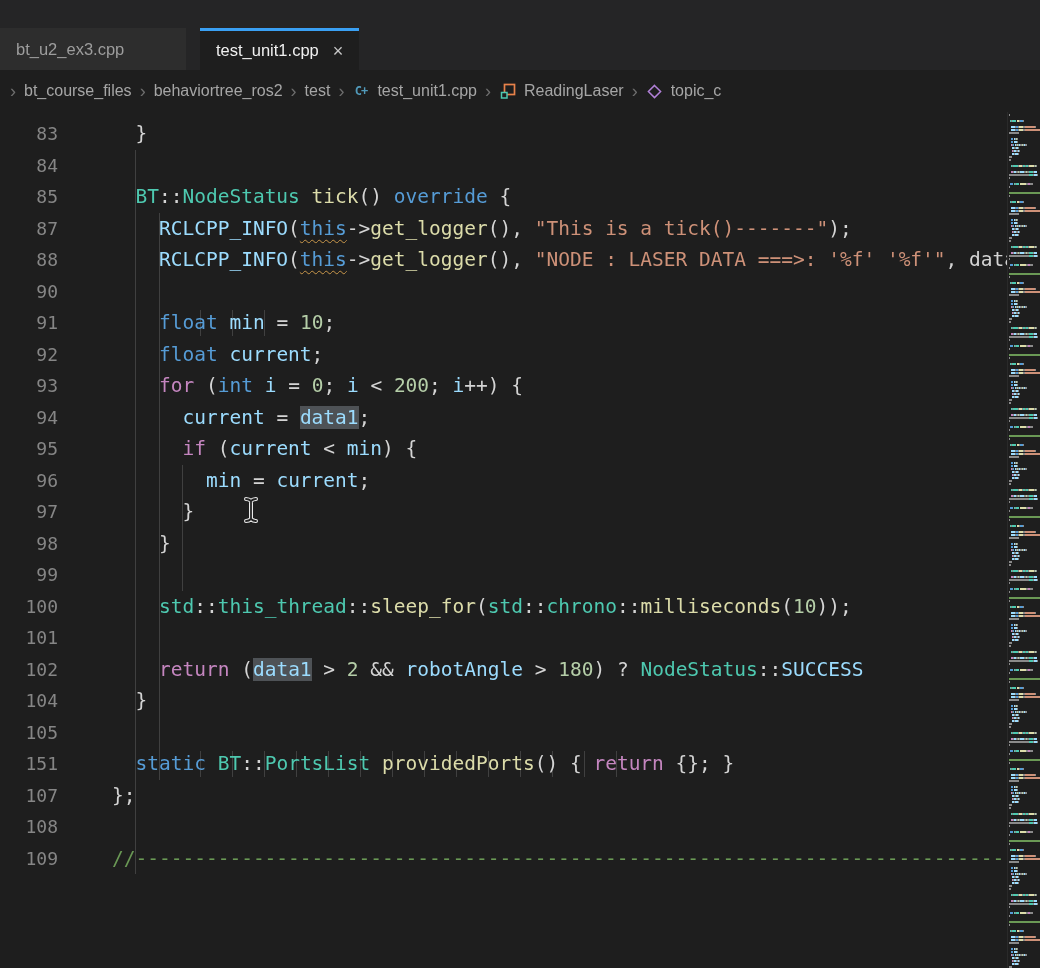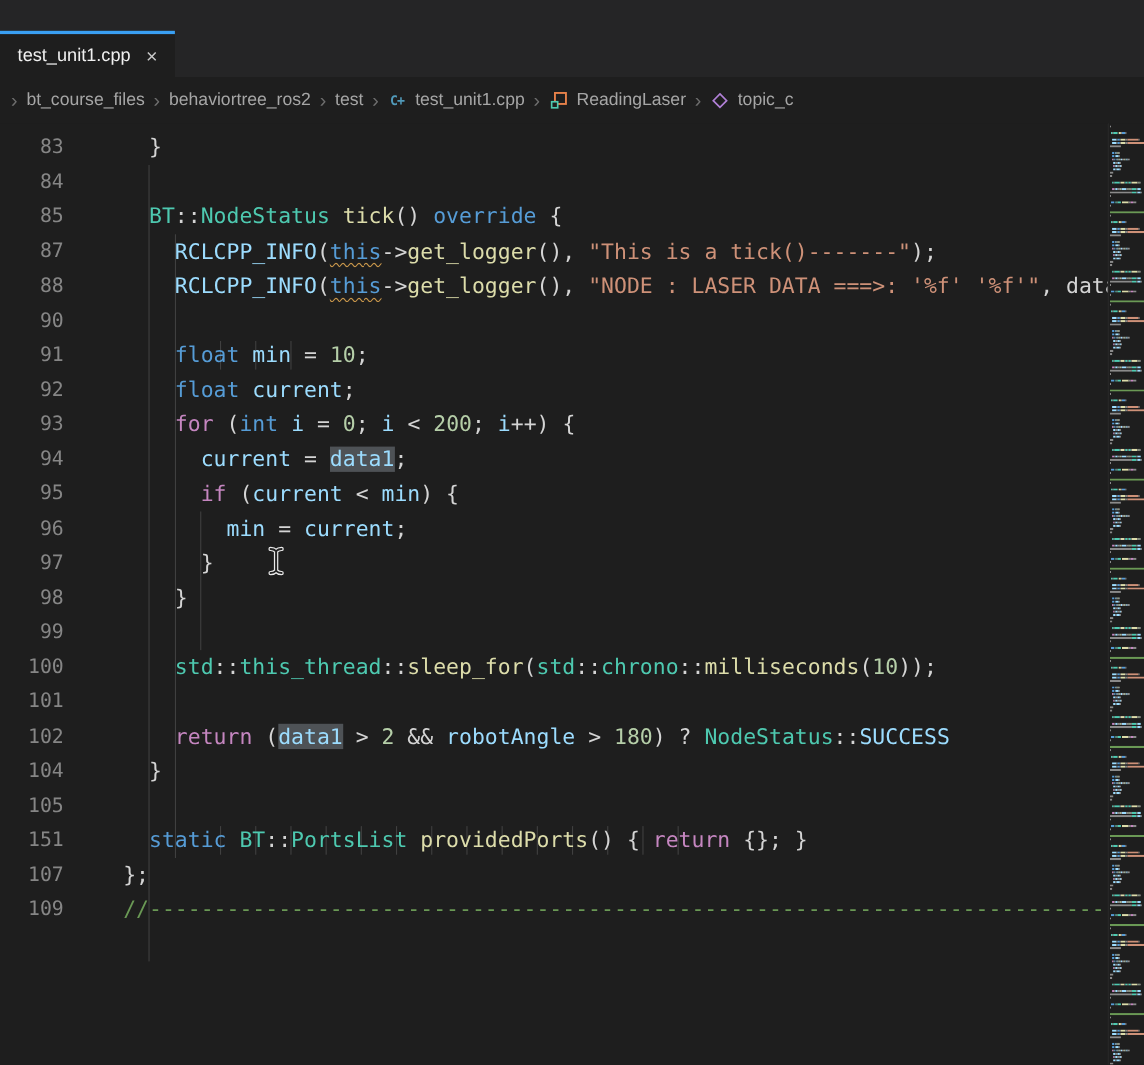--- a/index.html
+++ b/index.html
@@ -53,20 +53,23 @@
   
   .minimap { position:absolute; top:0; right:0; bottom:0; width:33px; background:#1e1e1e;
     border-left:1px solid #2a2a2a; z-index:2; overflow:hidden; padding:2px 0 0 1px; }
   .mrow { height:2px; margin-bottom:1px; white-space:nowrap; font-size:0; overflow:hidden; }
   .mrow span { display:inline-block; height:2px; vertical-align:top; }
 </style>
 </head>
 <body>
 
 <div class="tabbar">
+  <div class="tab inactive">
+    <span>bt_u2_ex3.cpp</span>
+  </div>
   <div class="tab active">
     <span>test_unit1.cpp</span>
     <span class="tab-close">×</span>
   </div>
 </div>
 
 <div class="breadcrumbs">
   <span class="crumb-sep">›</span>
   <span class="crumb">bt_course_files</span>
   <span class="crumb-sep">›</span>
@@ -201,20 +204,24 @@
       </div>
       <div class="row">
         <span class="ln">151</span>
         <span class="code"><span class="t-d">  </span><span class="t-kb">static</span><span class="t-d"> </span><span class="t-ty">BT</span><span class="t-d">::</span><span class="t-ty">PortsList</span><span class="t-d"> </span><span class="t-fn">providedPorts</span><span class="t-d">() { </span><span class="t-kp">return</span><span class="t-d"> {}; }</span></span>
       </div>
       <div class="row">
         <span class="ln">107</span>
         <span class="code"><span class="t-d">};</span></span>
       </div>
       <div class="row">
+        <span class="ln">108</span>
+        <span class="code"></span>
+      </div>
+      <div class="row">
         <span class="ln">109</span>
         <span class="code"><span class="t-cm">//--------------------------------------------------------------------------------</span></span>
       </div>
     </div>
 
   <div class="cursor">
     <svg width="18" height="28" viewBox="0 0 18 28">
       <path d="M4 3 C6 3 8 4 9 5 C10 4 12 3 14 3 M9 5 V23 M4 25 C6 25 8 24 9 23 C10 24 12 25 14 25" stroke="#e9e9e9" stroke-width="4" fill="none" stroke-linecap="round"></path>
       <path d="M4 3 C6 3 8 4 9 5 C10 4 12 3 14 3 M9 5 V23 M4 25 C6 25 8 24 9 23 C10 24 12 25 14 25" stroke="#232323" stroke-width="1.8" fill="none" stroke-linecap="round"></path>
     </svg>

